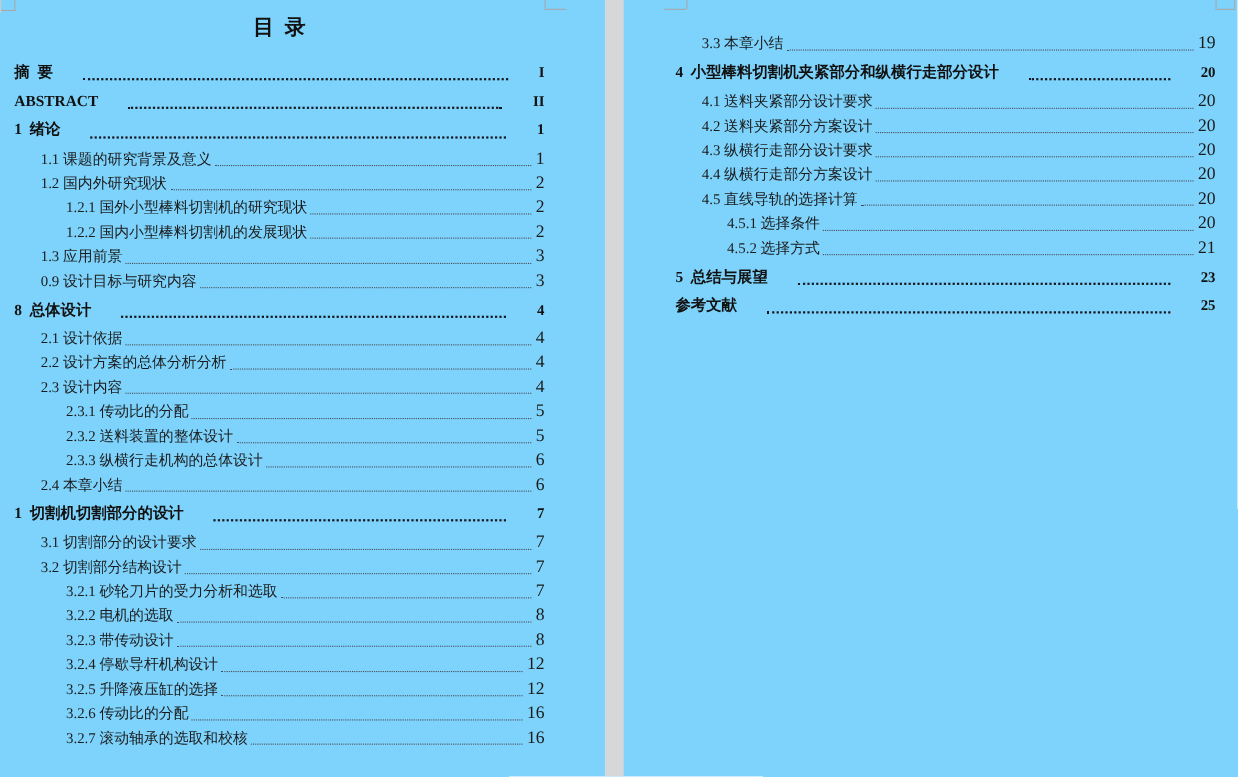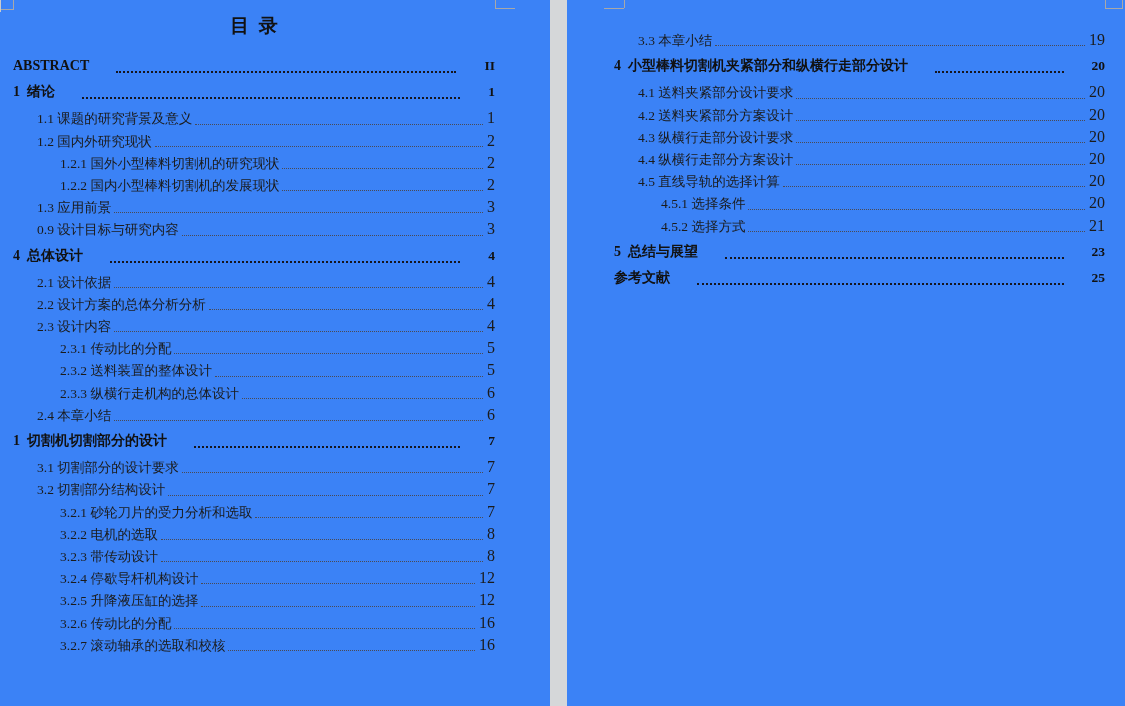--- a/index.html
+++ b/index.html
@@ -1,20 +1,20 @@
 <!DOCTYPE html>
 <html><head>
 <meta charset="utf-8">
 <style>
   html,body{margin:0;padding:0;background:#ffffff;}
   #viewport{
     position:relative;
     width:1125px;height:706px;
     overflow:hidden;
-    background:#3b82f6;
+    background:#7dd3fc;
     font-family:"Liberation Serif","DejaVu Serif",serif;
     color:#1b1b1b;
   }
   
   .divider{
     position:absolute;top:0;left:550px;width:17px;height:706px;
     background:#d5d7d9;
   }
   .edge-line{position:absolute;background:#c9cbce;}
   
@@ -60,20 +60,25 @@
 </style>
 </head>
 <body>
 
 <div id="viewport">
 
   <div class="page-content" id="left-content">
     <div class="doc-title">目  录</div>
     <div>
         <div class="row lvl0 bold">
+          <span class="lbl">摘  要</span>
+          <span class="leader"></span>
+          <span class="pg">I</span>
+        </div>
+        <div class="row lvl0 bold">
           <span class="lbl">ABSTRACT</span>
           <span class="leader"></span>
           <span class="pg">II</span>
         </div>
         <div class="row lvl0 bold">
           <span class="lbl">1  绪论</span>
           <span class="leader"></span>
           <span class="pg">1</span>
         </div>
         <div class="row lvl1">
@@ -100,21 +105,21 @@
           <span class="lbl">1.3 应用前景</span>
           <span class="leader"></span>
           <span class="pg">3</span>
         </div>
         <div class="row lvl1">
           <span class="lbl">0.9 设计目标与研究内容</span>
           <span class="leader"></span>
           <span class="pg">3</span>
         </div>
         <div class="row lvl0 bold">
-          <span class="lbl">4  总体设计</span>
+          <span class="lbl">8  总体设计</span>
           <span class="leader"></span>
           <span class="pg">4</span>
         </div>
         <div class="row lvl1">
           <span class="lbl">2.1 设计依据</span>
           <span class="leader"></span>
           <span class="pg">4</span>
         </div>
         <div class="row lvl1">
           <span class="lbl">2.2 设计方案的总体分析分析</span>

